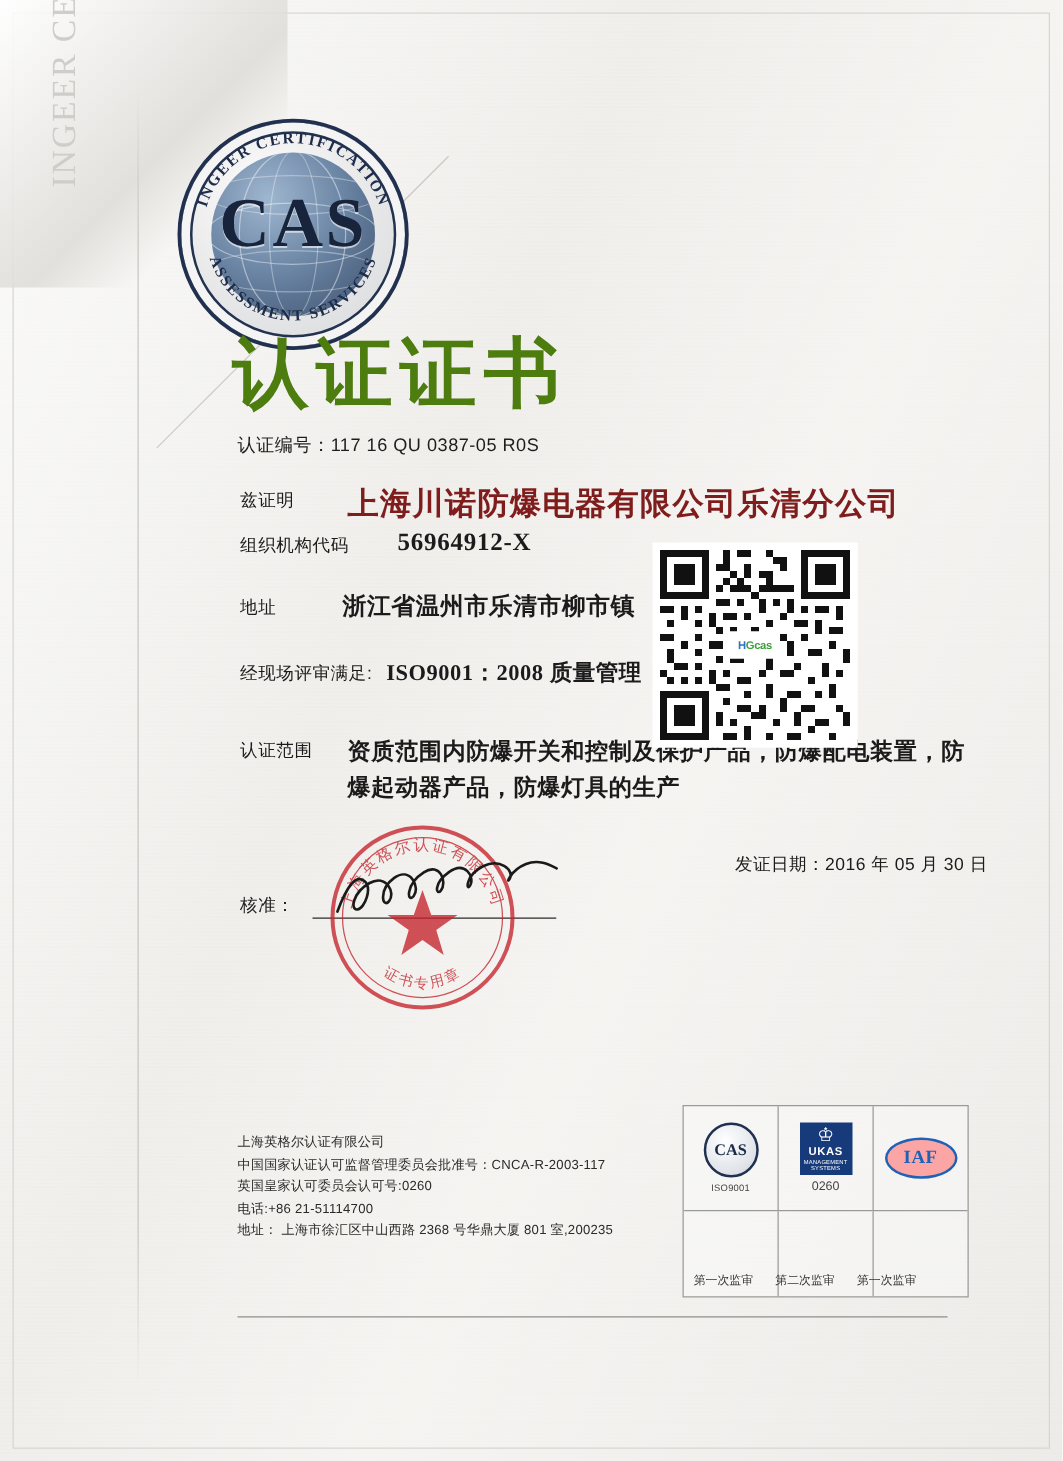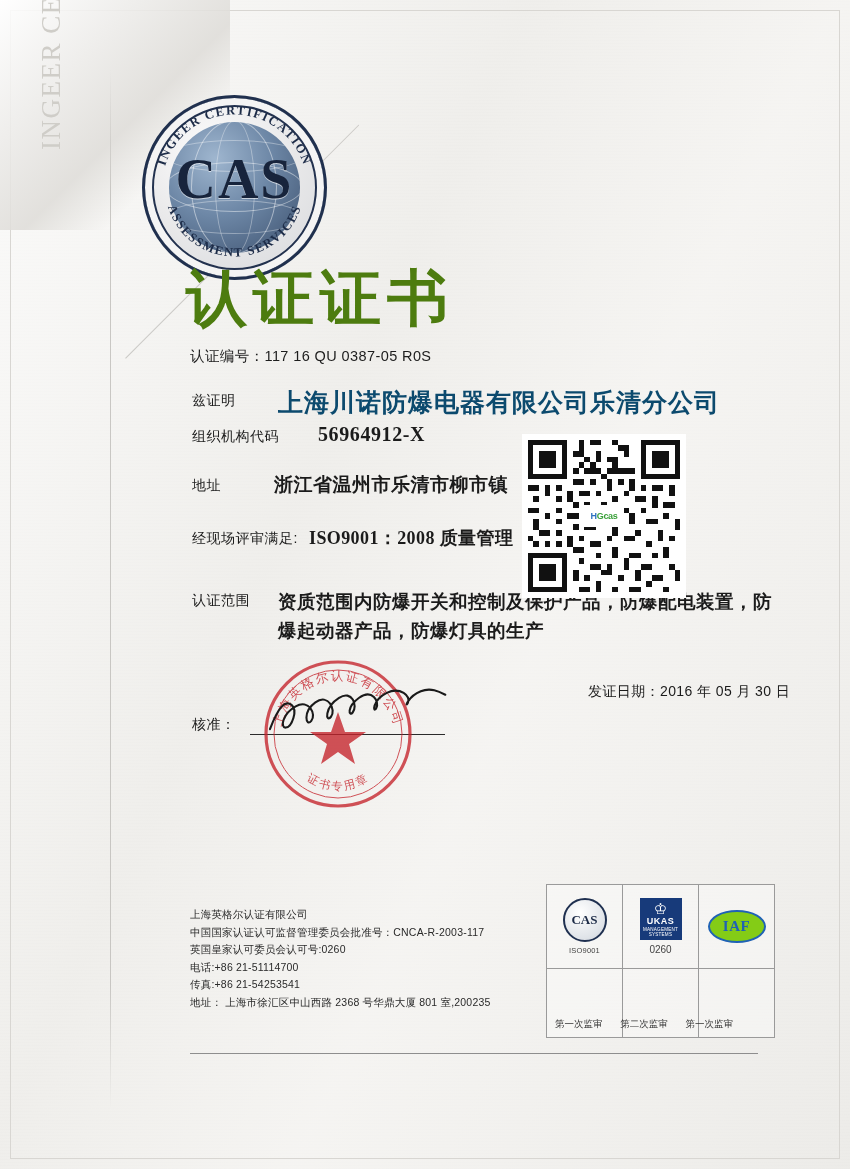--- a/index.html
+++ b/index.html
@@ -179,21 +179,21 @@
     position: absolute;
     white-space: nowrap;
   }
   .row-company { left: 192px; top: 392px; width: 640px; }
   .row-company .val {
     left: 86px; top: -6px;
     font-family: "DejaVu Serif", serif;
     font-weight: bold;
     font-size: 25px;
     letter-spacing: 1px;
-    color: #0c4a6e;
+    color: #7f1d1d;
   }
   .row-orgcode { left: 192px; top: 428px; width: 640px; }
   .row-orgcode .val {
     left: 126px; top: -5px;
     font-family: "Liberation Serif", serif;
     font-weight: bold;
     font-size: 20px;
     letter-spacing: 0.6px;
   }
   .row-address { left: 192px; top: 477px; width: 640px; }
@@ -415,21 +415,21 @@
   .mini-ukas .cap {
     font-size: 10px;
     color: #444;
     margin-top: 4px;
   }
   .mini-iaf { text-align: center; }
   .mini-iaf .oval {
     width: 54px; height: 29px;
     border-radius: 50%;
     border: 2px solid #1f62b5;
-    background: #84cc16;
+    background: #fca5a5;
     display: flex; align-items: center; justify-content: center;
     font-family: "Liberation Serif", serif;
     font-weight: bold;
     font-size: 15px;
     color: #1f62b5;
     margin: 0 auto;
     letter-spacing: 0.5px;
   }
 
   .disclaimer {
@@ -679,21 +679,20 @@
     <div>
       <span>发证日期：</span><span>2016 年 05 月 30 日</span>
     </div>
   </div>
 
   <div class="footer-left">
     <div class="ln">上海英格尔认证有限公司</div>
     <div class="ln">中国国家认证认可监督管理委员会批准号：CNCA-R-2003-117</div>
     <div class="ln">英国皇家认可委员会认可号:0260</div>
     <div class="ln">电话:+86 21-51114700</div>
-    <div class="ln">传真:+86 21-54253541</div>
     <div class="ln">地址： 上海市徐汇区中山西路 2368 号华鼎大厦 801 室,200235</div>
   </div>
 
   <div class="logos-box">
     <div class="top-row">
       <div class="cell">
         <div class="mini-cas">
           <div class="circ">CAS</div>
           <div class="cap">ISO9001</div>
         </div>

